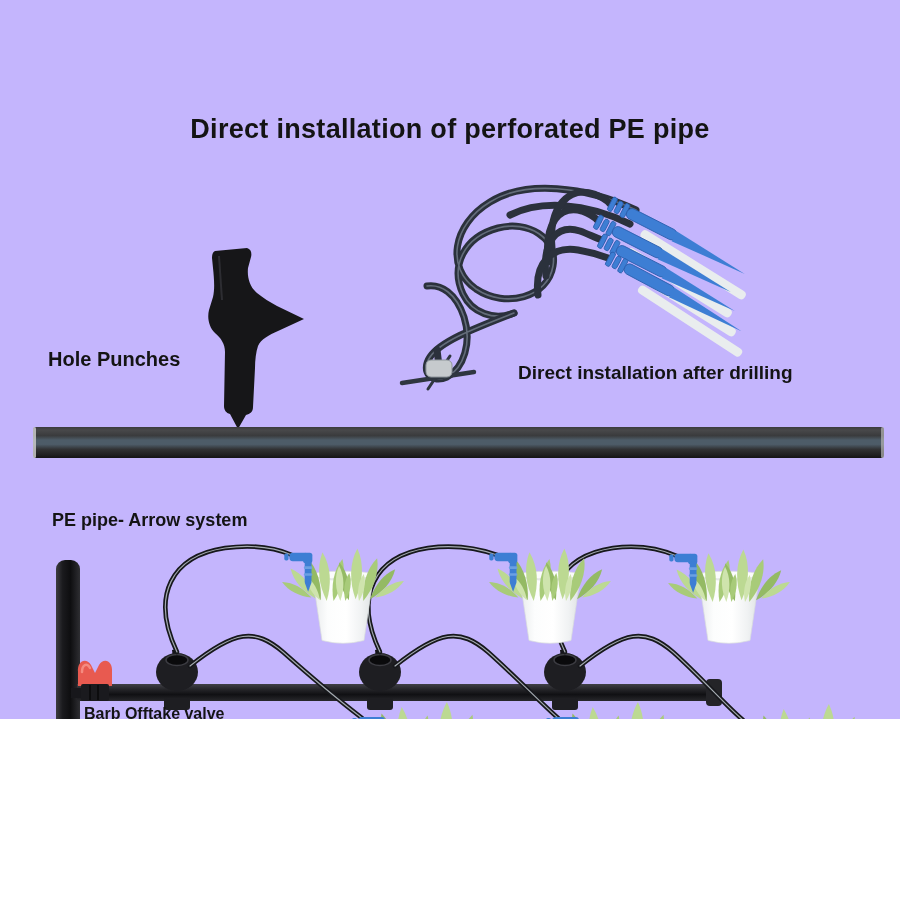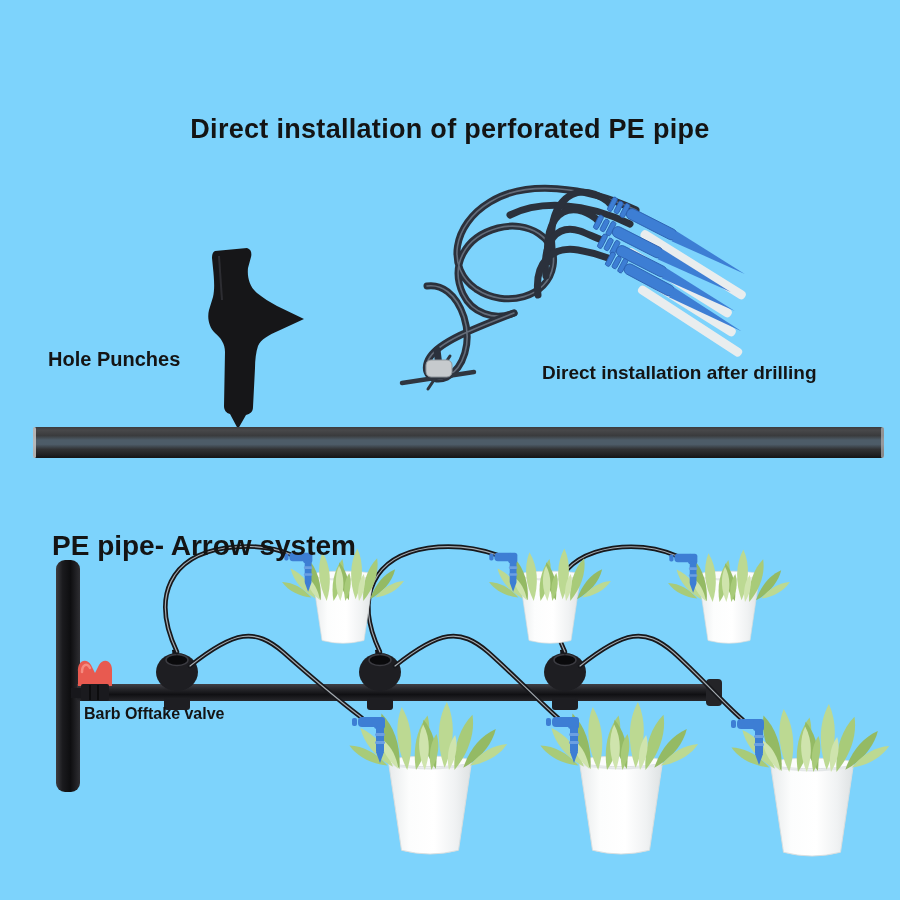--- a/index.html
+++ b/index.html
@@ -1,24 +1,24 @@
 <!DOCTYPE html>
 <html><head>
 <meta charset="utf-8">
 <style>
   html,body{margin:0;padding:0;background:#fff;}
   .stage{
-    position:relative;width:900px;height:900px;background:#7dd3fc;overflow:hidden;
+    position:relative;width:900px;height:719px;background:#c4b5fd;overflow:hidden;
     font-family:"Liberation Sans", sans-serif;color:#121212;
   }
   .label{position:absolute;font-weight:700;color:#141414;white-space:nowrap;}
   .title{left:0;right:0;top:114px;text-align:center;font-size:27px;letter-spacing:.3px;}
   .hp-label{left:48px;top:348px;font-size:20px;line-height:1.18;white-space:normal;width:190px;}
-  .drill-label{left:542px;top:362px;font-size:19px;}
-  .sys-label{left:52px;top:530px;font-size:28px;}
+  .drill-label{left:518px;top:362px;font-size:19px;}
+  .sys-label{left:52px;top:510px;font-size:18px;}
   .valve-label{left:84px;top:705px;font-size:16px;text-align:center;}
   svg{position:absolute;left:0;top:0;}
   .coilD{stroke:#2b313c;stroke-width:7;fill:none;stroke-linecap:round;stroke-linejoin:round;}
   .coilS{stroke:#727c8a;stroke-width:1.6;fill:none;stroke-linecap:round;stroke-linejoin:round;opacity:.8;}
   .tubeD{stroke:#17181c;stroke-width:4.6;fill:none;stroke-linecap:round;}
   .tubeS{stroke:#bdc4ca;stroke-width:1.2;fill:none;stroke-linecap:round;opacity:.85;}
   .blue{fill:#3d7ed4;}
   .blueEdge{stroke:#2a5dad;stroke-width:.8;}
   .lfA{fill:#a8cb79;} .lfB{fill:#bcd992;} .lfC{fill:#94ba64;} .lfD{fill:#cfe4ad;}
 </style>

